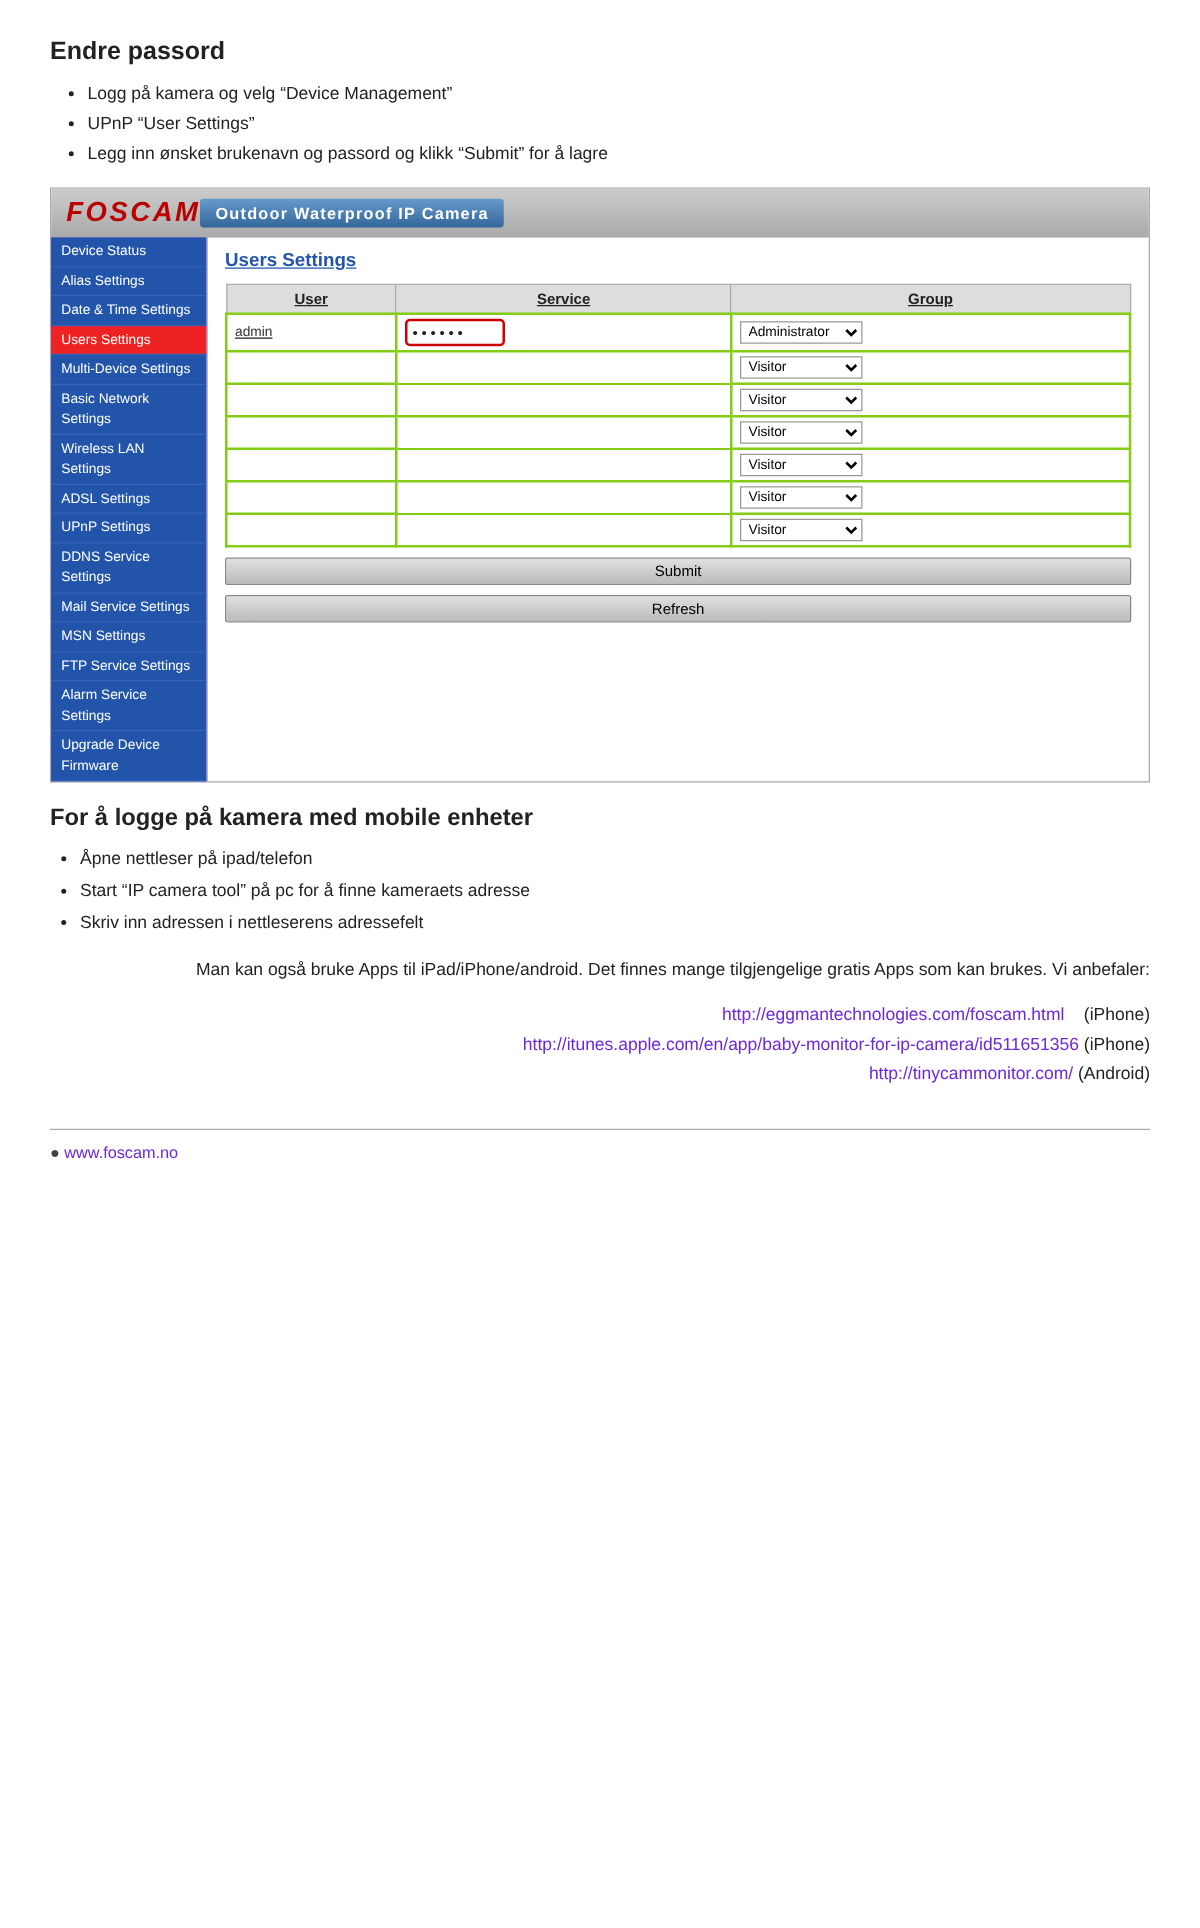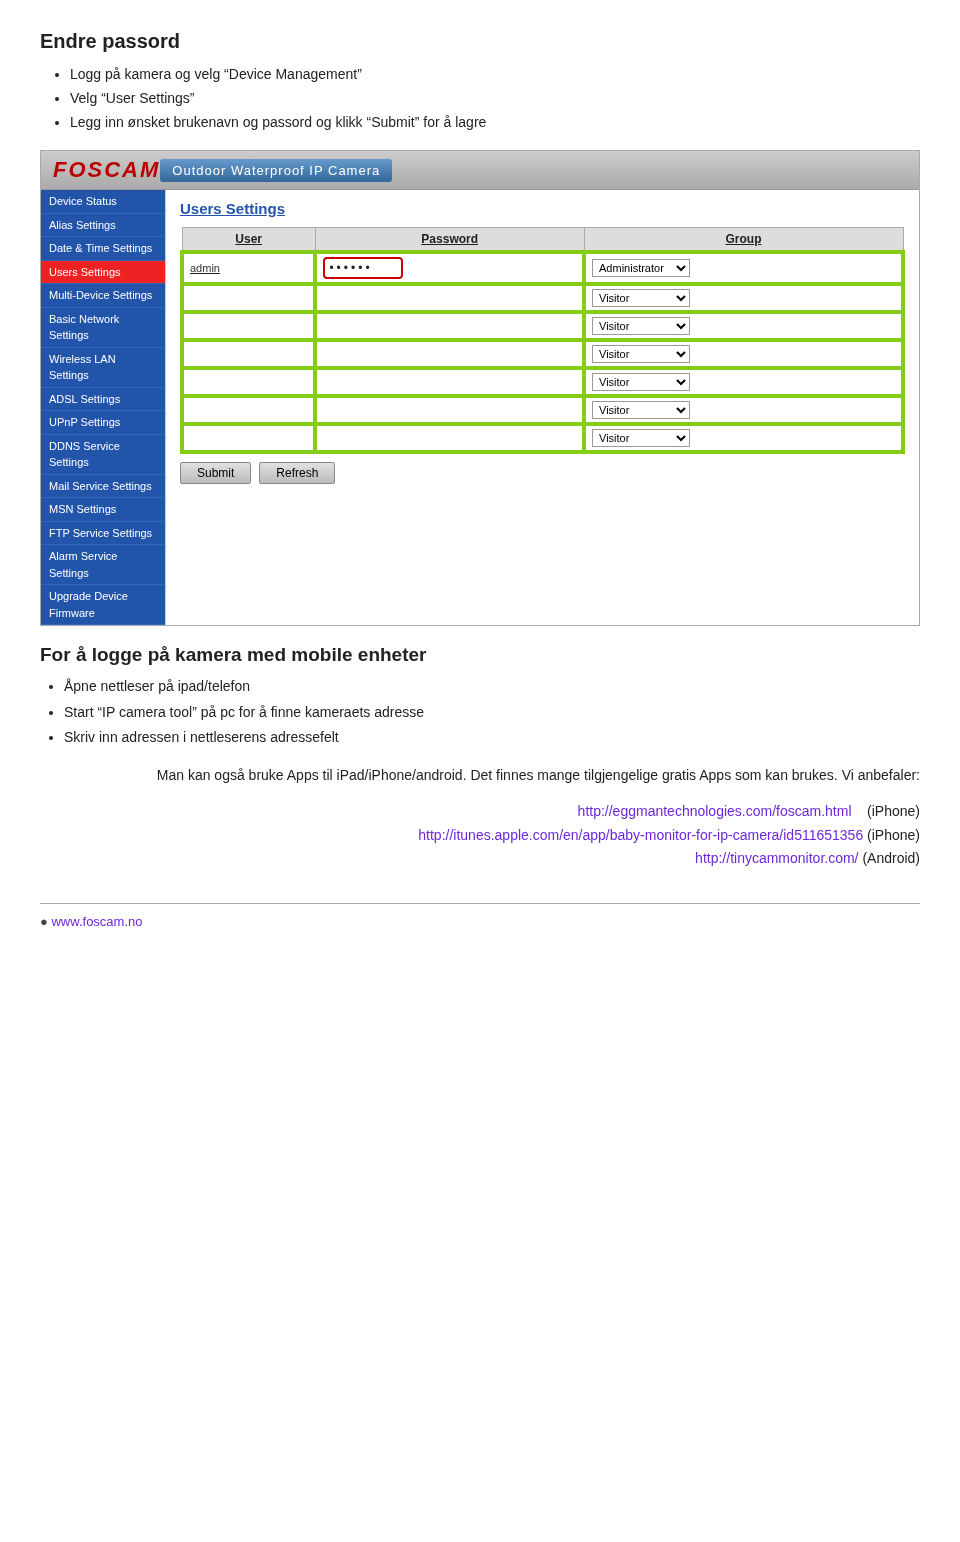--- a/index.html
+++ b/index.html
@@ -39,21 +39,21 @@
       font-size: 22px;
       font-weight: bold;
       color: #b00;
       font-style: italic;
       letter-spacing: 2px;
     }
     .camera-title-badge {
       background: linear-gradient(to bottom, #6699cc, #336699);
       color: #fff;
       font-size: 13px;
-      font-weight: normal;
+      font-weight: bold;
       padding: 4px 12px;
       border-radius: 3px;
       letter-spacing: 1px;
     }
     .camera-body {
       display: flex;
     }
     .sidebar-menu {
       width: 125px;
       background: #6d28d9;
@@ -89,21 +89,21 @@
       font-size: 12px;
       text-decoration: underline;
     }
     .users-table th {
       border: 1px solid #aaa;
       padding: 4px 10px;
       background: #ddd;
       text-align: center;
     }
     .users-table td {
-      border: 4px solid #84cc16;
+      border: 2px solid #84cc16;
       padding: 3px 6px;
       height: 22px;
     }
     .users-table td.user-input {
       background: #fff;
     }
     .users-table td.pass-input {
       background: #fff;
       position: relative;
     }
@@ -122,20 +122,21 @@
       font-size: 11px;
       border: 1px solid #999;
       background: #fff;
       padding: 1px 2px;
       width: 98px;
     }
     .btn-row {
       margin-top: 8px;
       display: flex;
       gap: 8px;
+      flex-direction: column;
     }
     .cam-btn {
       background: linear-gradient(to bottom, #e0e0e0, #bbb);
       border: 1px solid #888;
       padding: 3px 16px;
       font-size: 12px;
       cursor: pointer;
       border-radius: 2px;
     }
     .section-heading {
@@ -169,21 +170,21 @@
       color: #333;
     }
   </style>
 </head>
 <body>
 
 <h1>Endre passord</h1>
 
 <ul class="bullet-list">
   <li>Logg på kamera og velg “Device Management”</li>
-  <li>Velg “User Settings”</li>
+  <li>UPnP “User Settings”</li>
   <li>Legg inn ønsket brukenavn og passord og klikk “Submit” for å lagre</li>
 </ul>
 
 <div class="camera-box">
   <div class="camera-header">
     <span class="camera-logo">FOSCAM</span>
     <span class="camera-title-badge">Outdoor Waterproof IP Camera</span>
   </div>
   <div class="camera-body">
 
@@ -204,21 +205,21 @@
       <span class="sidebar-item">Alarm Service Settings</span>
       <span class="sidebar-item">Upgrade Device Firmware</span>
     </div>
 
     <div class="main-panel">
       <div class="panel-title">Users Settings</div>
       <table class="users-table">
         <thead>
           <tr>
             <th>User</th>
-            <th>Password</th>
+            <th>Service</th>
             <th>Group</th>
           </tr>
         </thead>
         <tbody>
 
           <tr class="admin-row">
             <td class="user-input">admin</td>
             <td class="pass-input">
               <span class="pass-field">••••••</span>
             </td>

